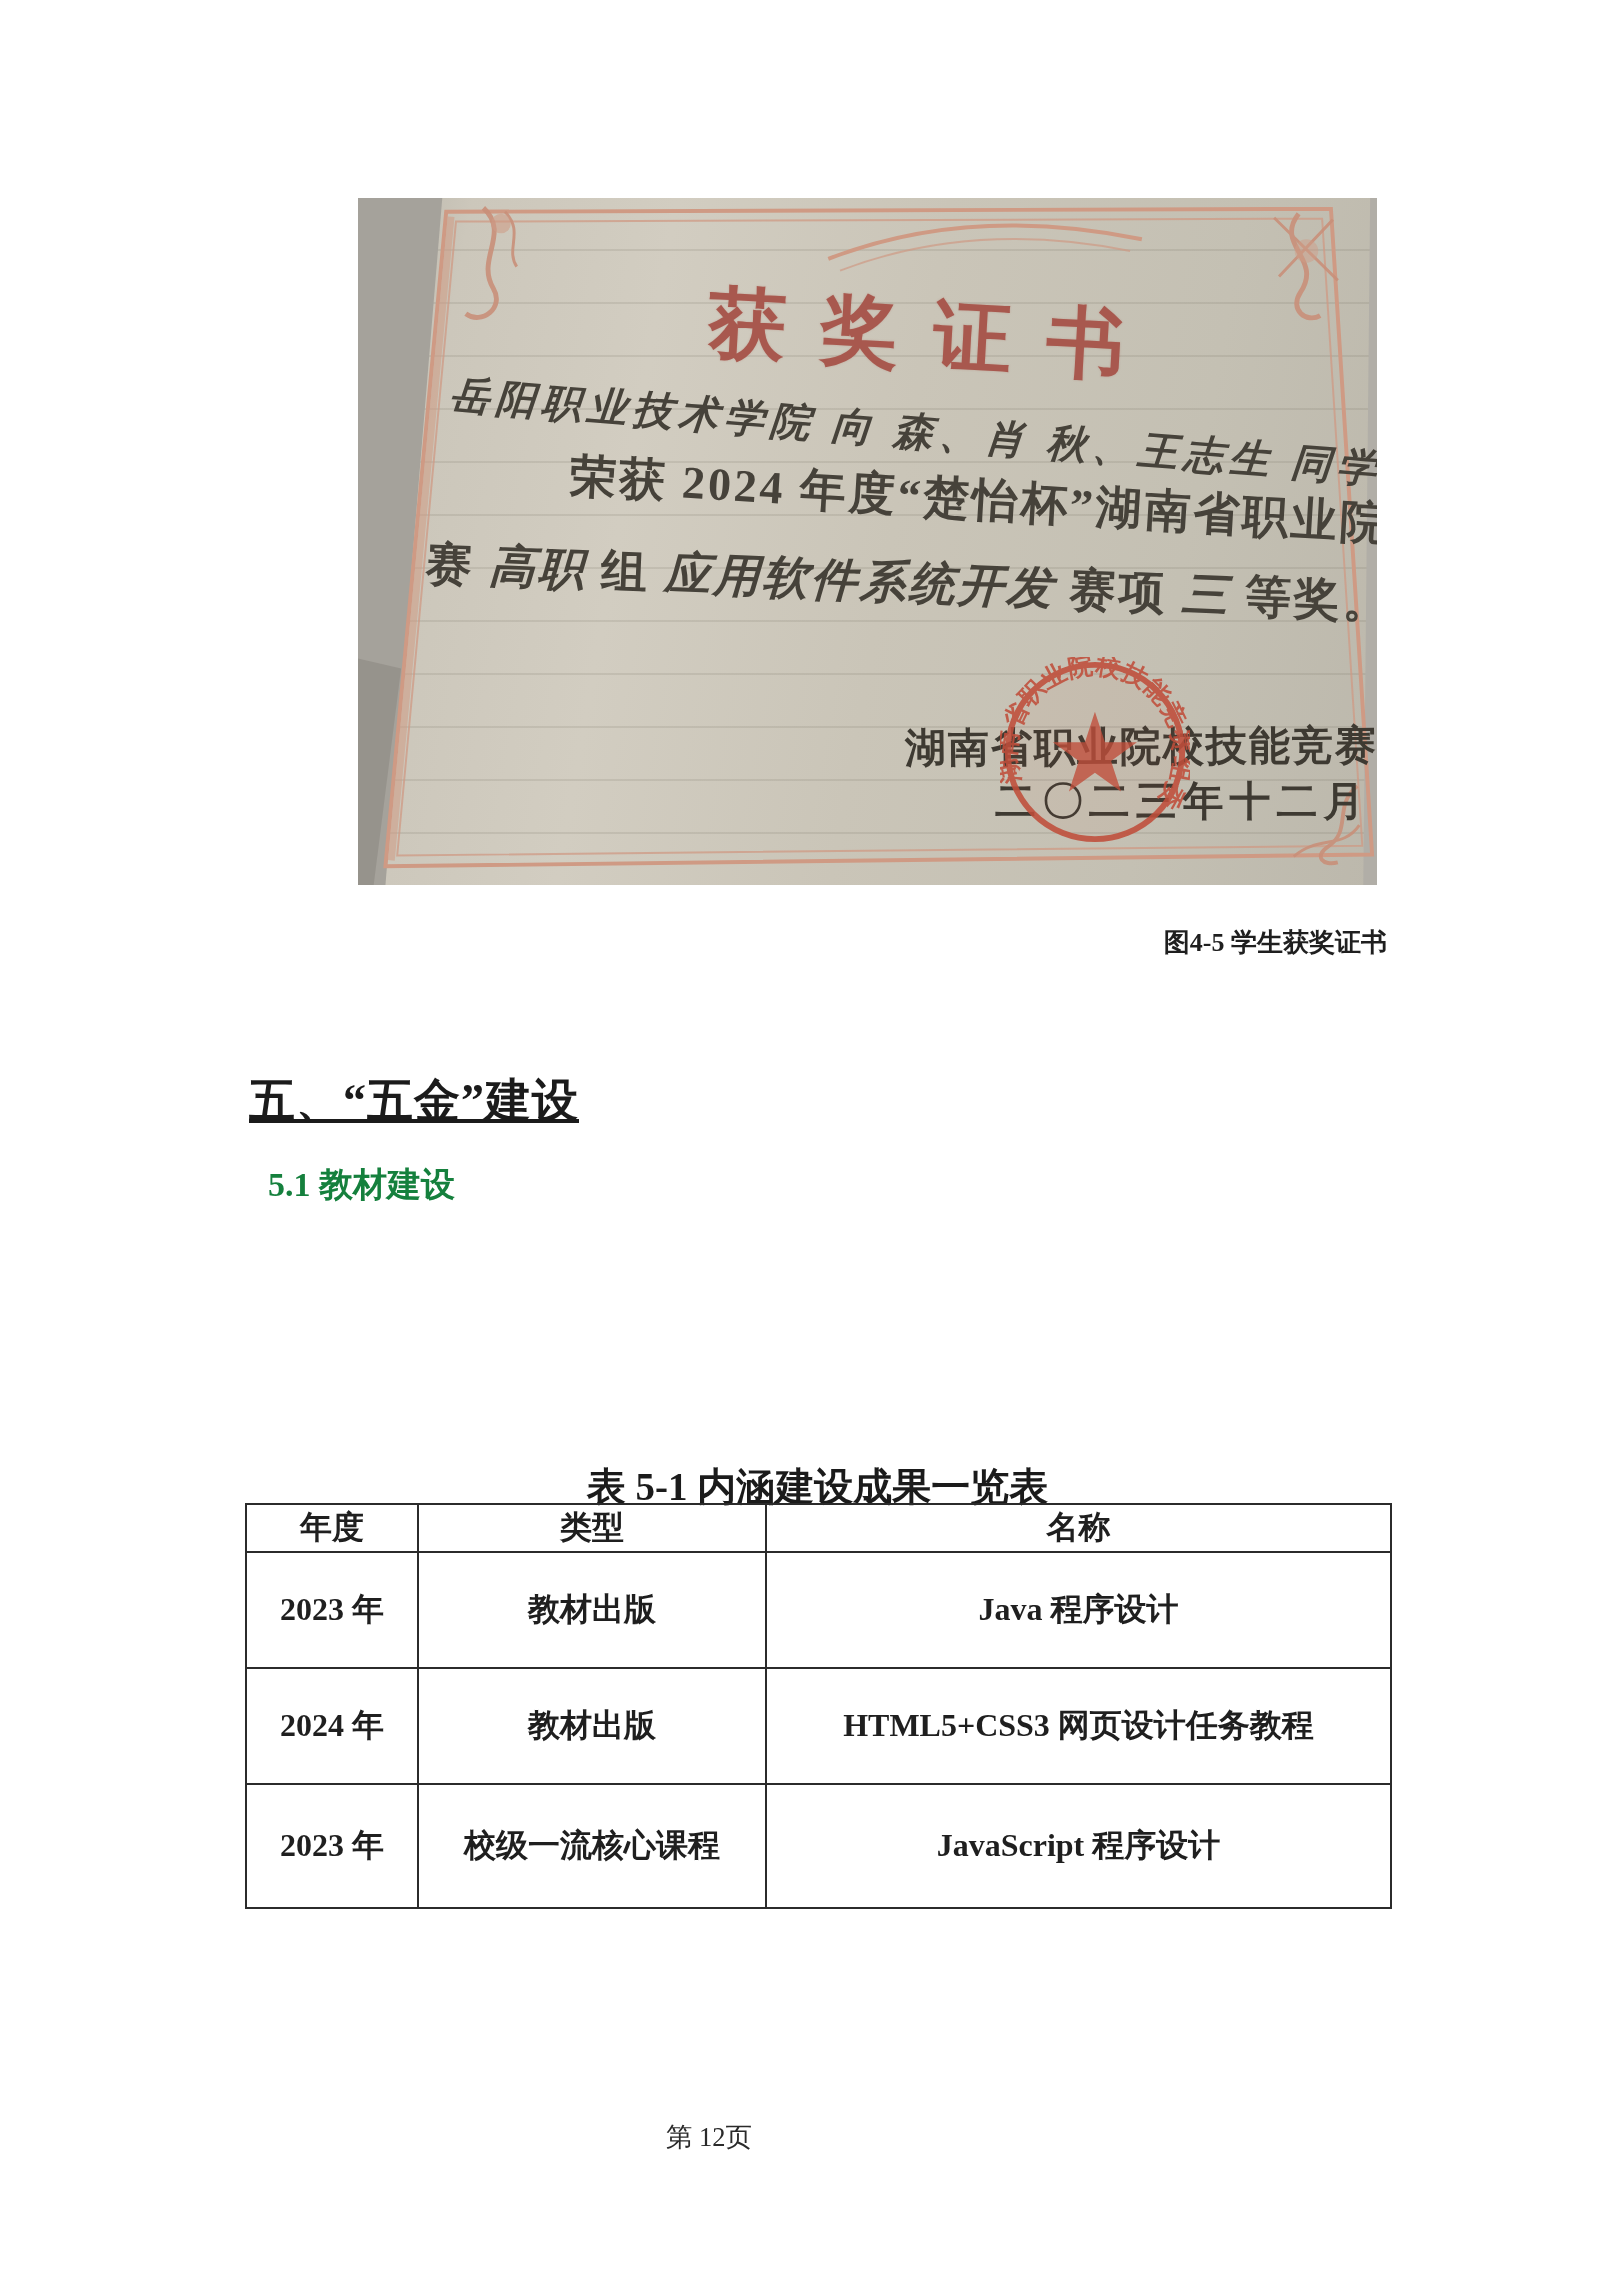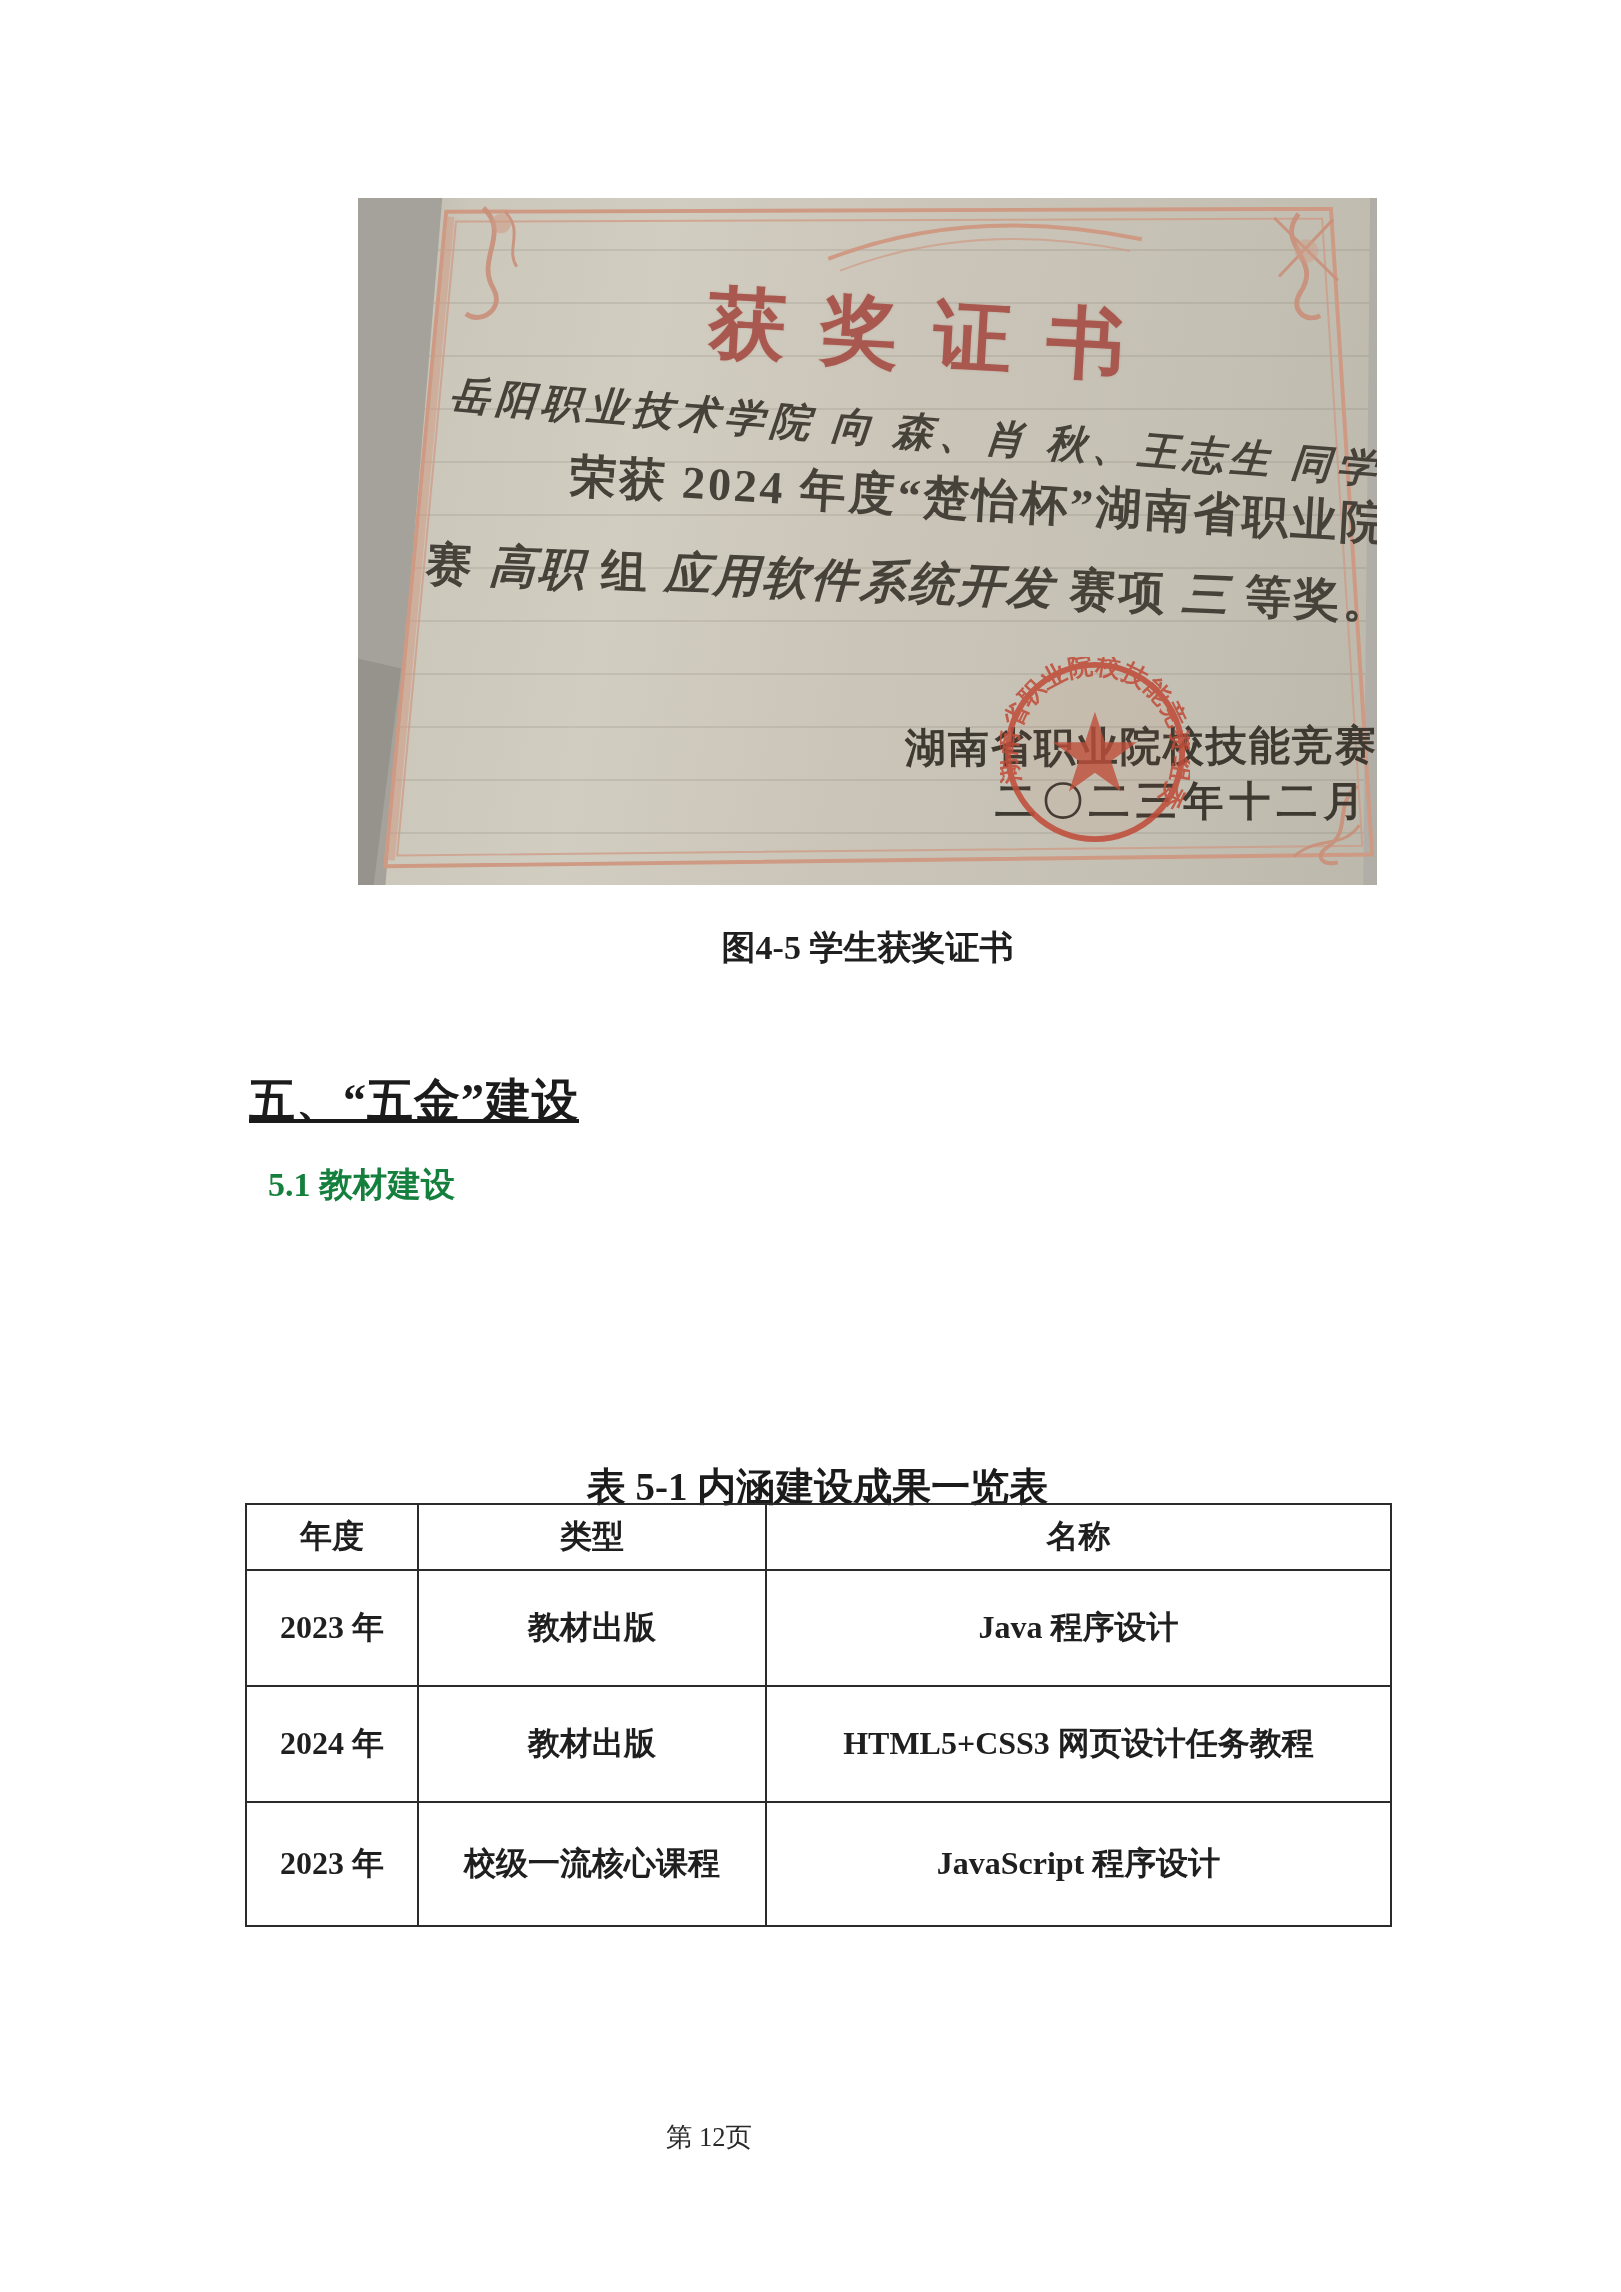--- a/index.html
+++ b/index.html
@@ -53,22 +53,22 @@
     transform: rotate(-0.4deg);
   }
   .cert-date {
     left: 637px; top: 576px;
     font-size: 41px; font-weight: 600; letter-spacing: 5.9px; color: #3e3a32;
   }
   .seal { position: absolute; left: 642px; top: 459px; opacity: 0.88; }
 
   
   .caption {
-    position: absolute; left: 358px; top: 925px; width: 1019px;
-    text-align: center; font-size: 34px; font-weight: 700; color: #1f1f1f;
+    position: absolute; left: 368px; top: 925px; width: 1019px;
+    text-align: right; font-size: 26px; font-weight: 700; color: #1f1f1f;
   }
   .h1 {
     position: absolute; left: 249px; top: 1070px;
     font-size: 46px; font-weight: 700; color: #1b1b1b; letter-spacing: 1px; text-decoration: underline;
   }
   .h2 {
     position: absolute; left: 240px; top: 1162px;
     font-size: 34px; font-weight: 700; color: #15803d; margin-left: 28px;
   }
   .para {
@@ -86,21 +86,21 @@
     font-size: 32px; color: #1f1f1f;
   }
   table.results col.c1 { width: 172px; }
   table.results col.c2 { width: 348px; }
   table.results col.c3 { width: 625px; }
   table.results th, table.results td {
     border: 2px solid #2b2b2b;
     text-align: center; vertical-align: middle;
     font-weight: 700; padding: 0 5.9px;
   }
-  table.results th { font-weight: 700; height: 66px; border-top-width: 2.9px; }
+  table.results th { font-weight: 700; height: 48px; border-top-width: 2.9px; }
   table.results td { height: 116px; }
   table.results tr.last td { height: 124px; border-bottom-width: 2.9px; }
   table.results th:first-child, table.results td:first-child { border-left-width: 2.9px; }
   table.results th:last-child, table.results td:last-child { border-right-width: 2.9px; }
 
   .footer {
     position: absolute; left: 0; top: 2119px; width: 1418px;
     text-align: center; font-size: 26.5px; color: #2a2a2a;
   }
 </style>

